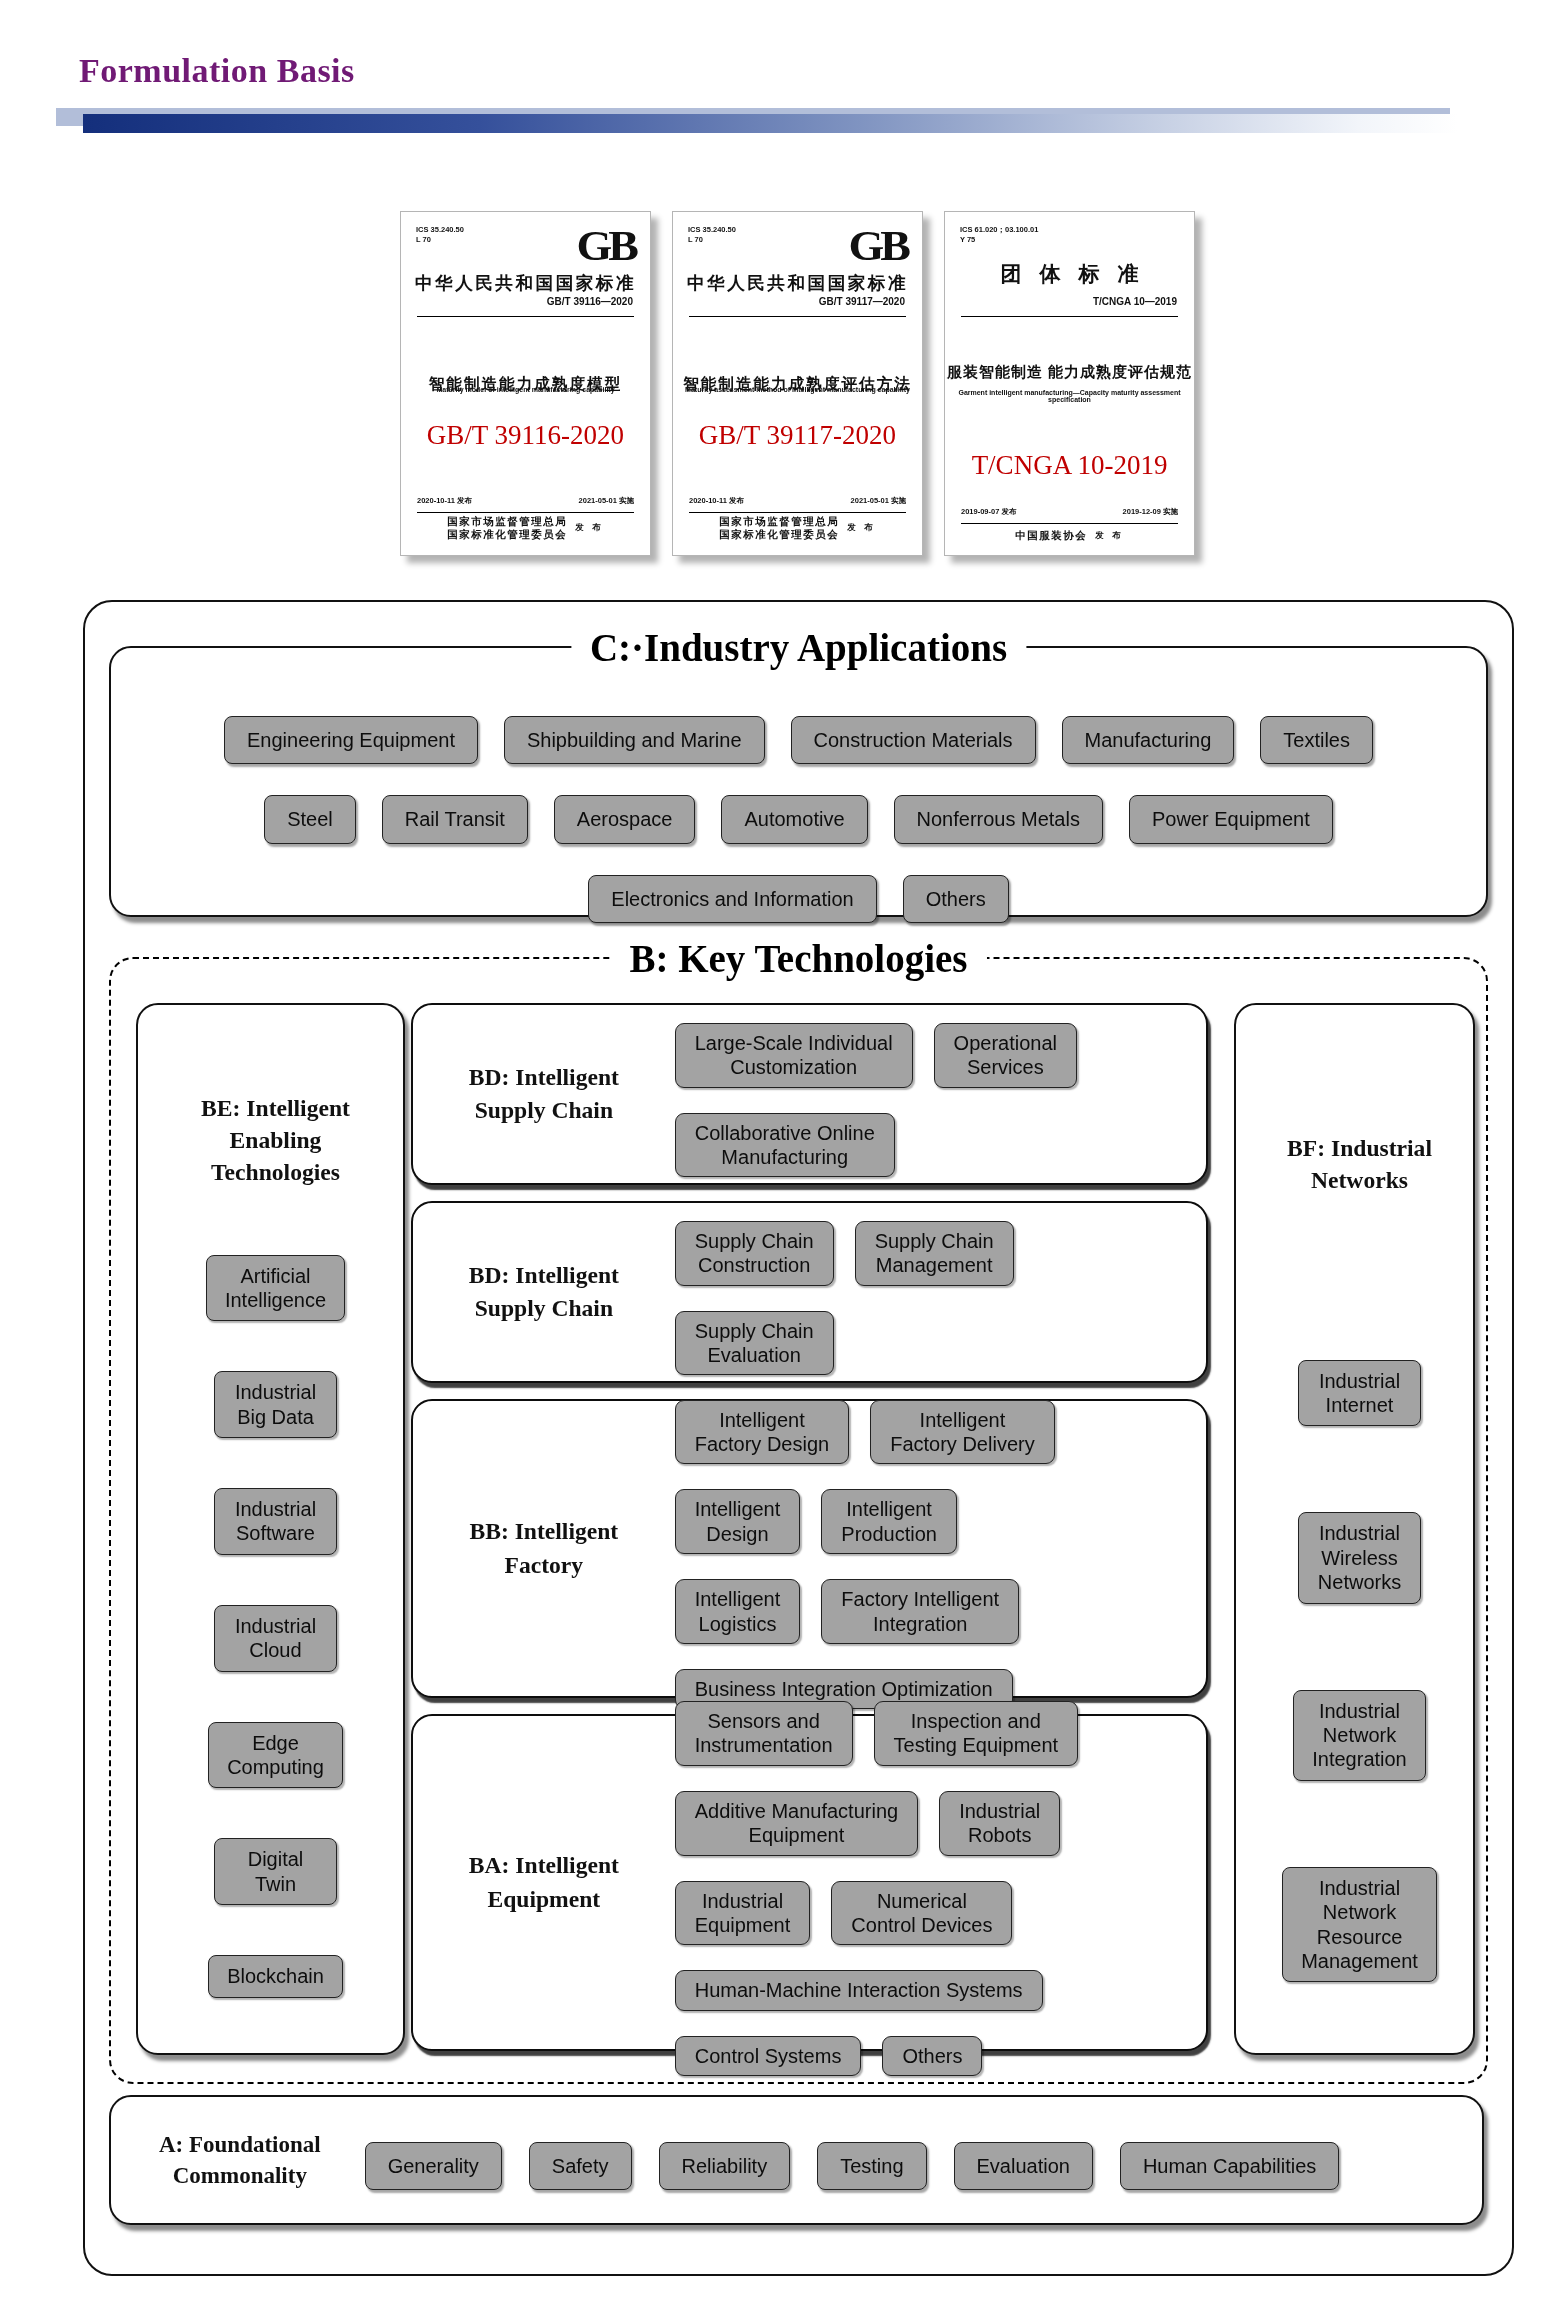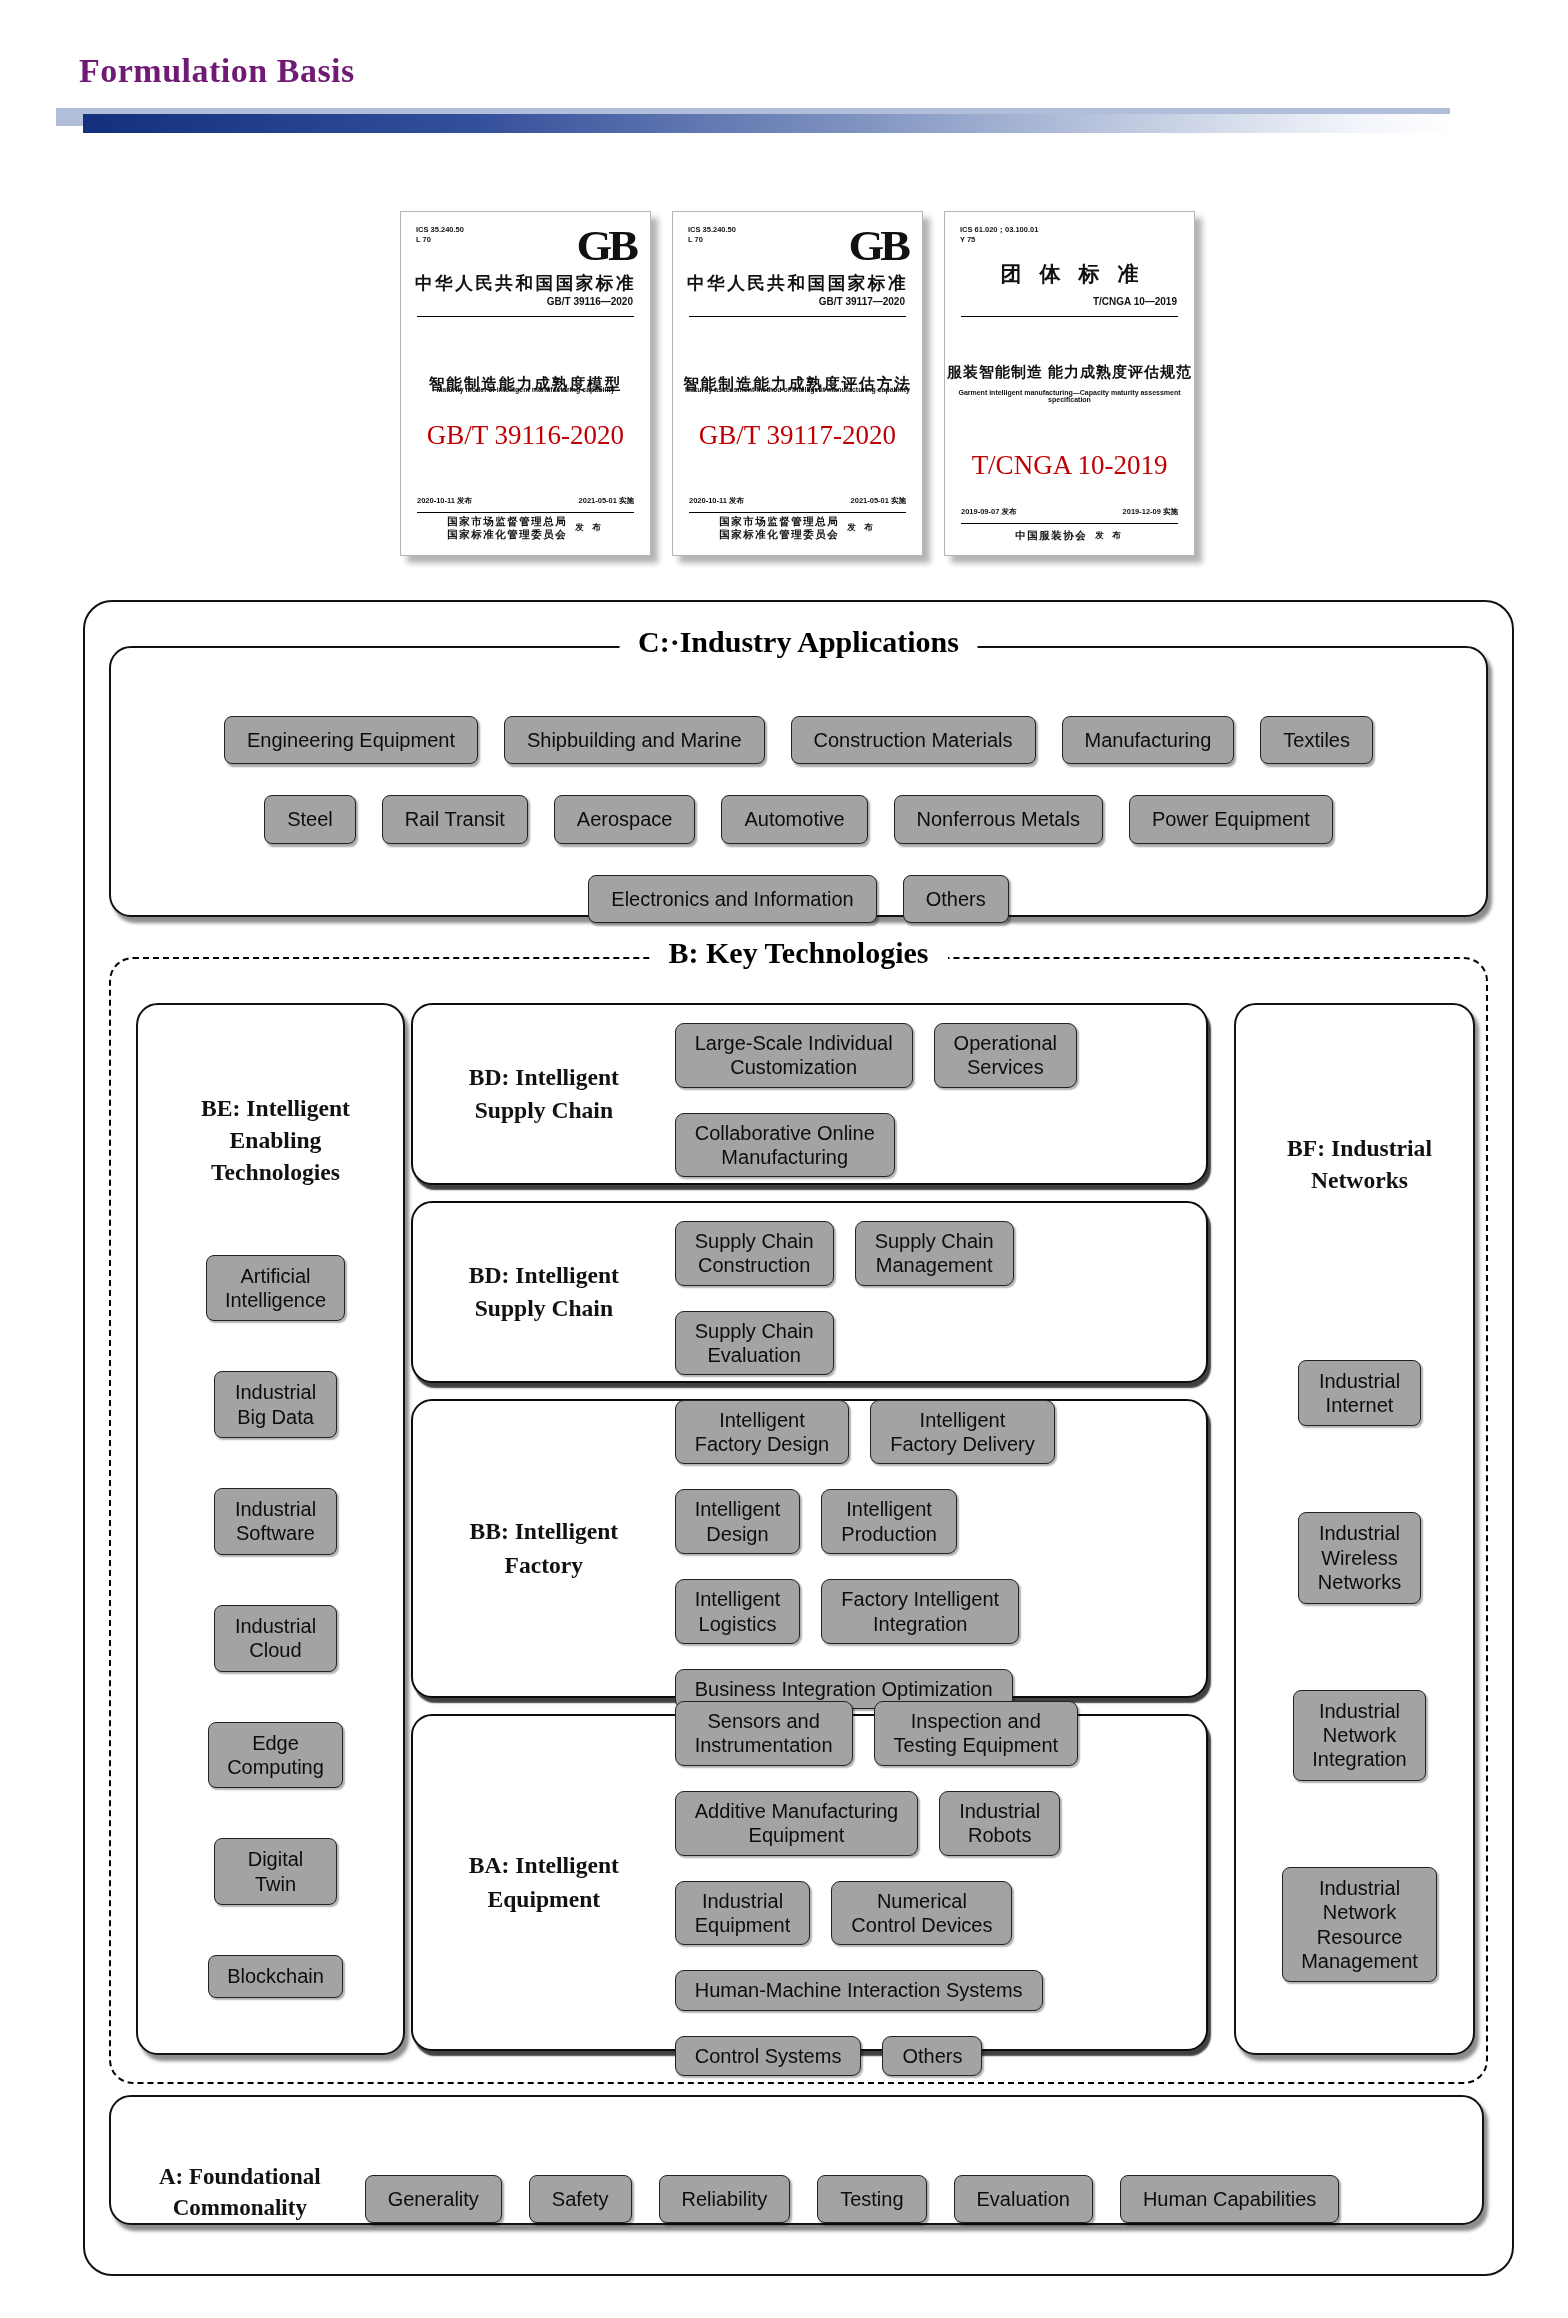--- a/index.html
+++ b/index.html
@@ -40,21 +40,21 @@
   .assoc .cov-pub{top:317px;}
   .cov-pub span{position:static;}
   .pub-lines{font-size:10.5px;font-weight:700;letter-spacing:1.5px;white-space:pre-line;line-height:1.25;text-align:center;}
   .pub-word{font-size:8.5px;font-weight:700;letter-spacing:3px;}
 
   
   .outer{position:absolute;left:83px;top:600px;width:1427px;height:1672px;
          border:2.5px solid #111;border-radius:29px;}
 
   .legend{position:absolute;left:50%;transform:translateX(-50%);top:-23px;background:#fff;
-          padding:0 19px;font-family:"Liberation Serif",serif;font-weight:700;font-size:30px;
+          padding:0 19px;font-family:"Liberation Serif",serif;font-weight:700;font-size:39px;
           white-space:nowrap;color:#000;}
 
   .shadowbox{background:#fff;border:2.5px solid #111;border-radius:22px;
              box-shadow:4px 5.5px 3.5px rgba(0,0,0,0.45);}
 
   
   .c-box{position:absolute;left:24px;top:44px;width:1375px;height:267px;}
   .c-rows{position:absolute;left:0;right:0;top:56px;display:flex;flex-direction:column;gap:19px;}
   .chiprow{display:flex;justify-content:center;gap:26px;}
 
@@ -85,21 +85,21 @@
   .mbox-3{height:295px;}
   .mbox-4{height:333px;}
   .mlabel{width:33%;text-align:center;font-family:"Liberation Serif",serif;font-weight:700;
           font-size:23.6px;white-space:pre-line;line-height:1.4;}
   .mchips{flex:1;display:flex;flex-direction:column;justify-content:flex-start;gap:13px;padding:10px 15px 10px 0;}
   .mchips .chiprow{justify-content:flex-start;gap:21px;}
   .mchips .chip{padding:7px 19px;box-shadow:1.5px 2px 1.5px rgba(0,0,0,0.3);border-width:1.3px;border-radius:9px;}
 
   
   .a-box{position:absolute;left:24px;top:1493px;width:1375px;height:130px;
-         display:flex;align-items:flex-end;padding-left:48px;box-sizing:border-box;gap:44px;}
+         display:flex;align-items:center;padding-left:48px;box-sizing:border-box;gap:44px;}
   .a-label{font-family:"Liberation Serif",serif;font-weight:700;font-size:23px;
            white-space:pre-line;text-align:center;line-height:1.35;}
   .a-items{display:flex;gap:27px;align-items:center;}
 </style>
 </head>
 <body>
 
 <div class="page">
 
   <div class="page-title">Formulation Basis</div>

